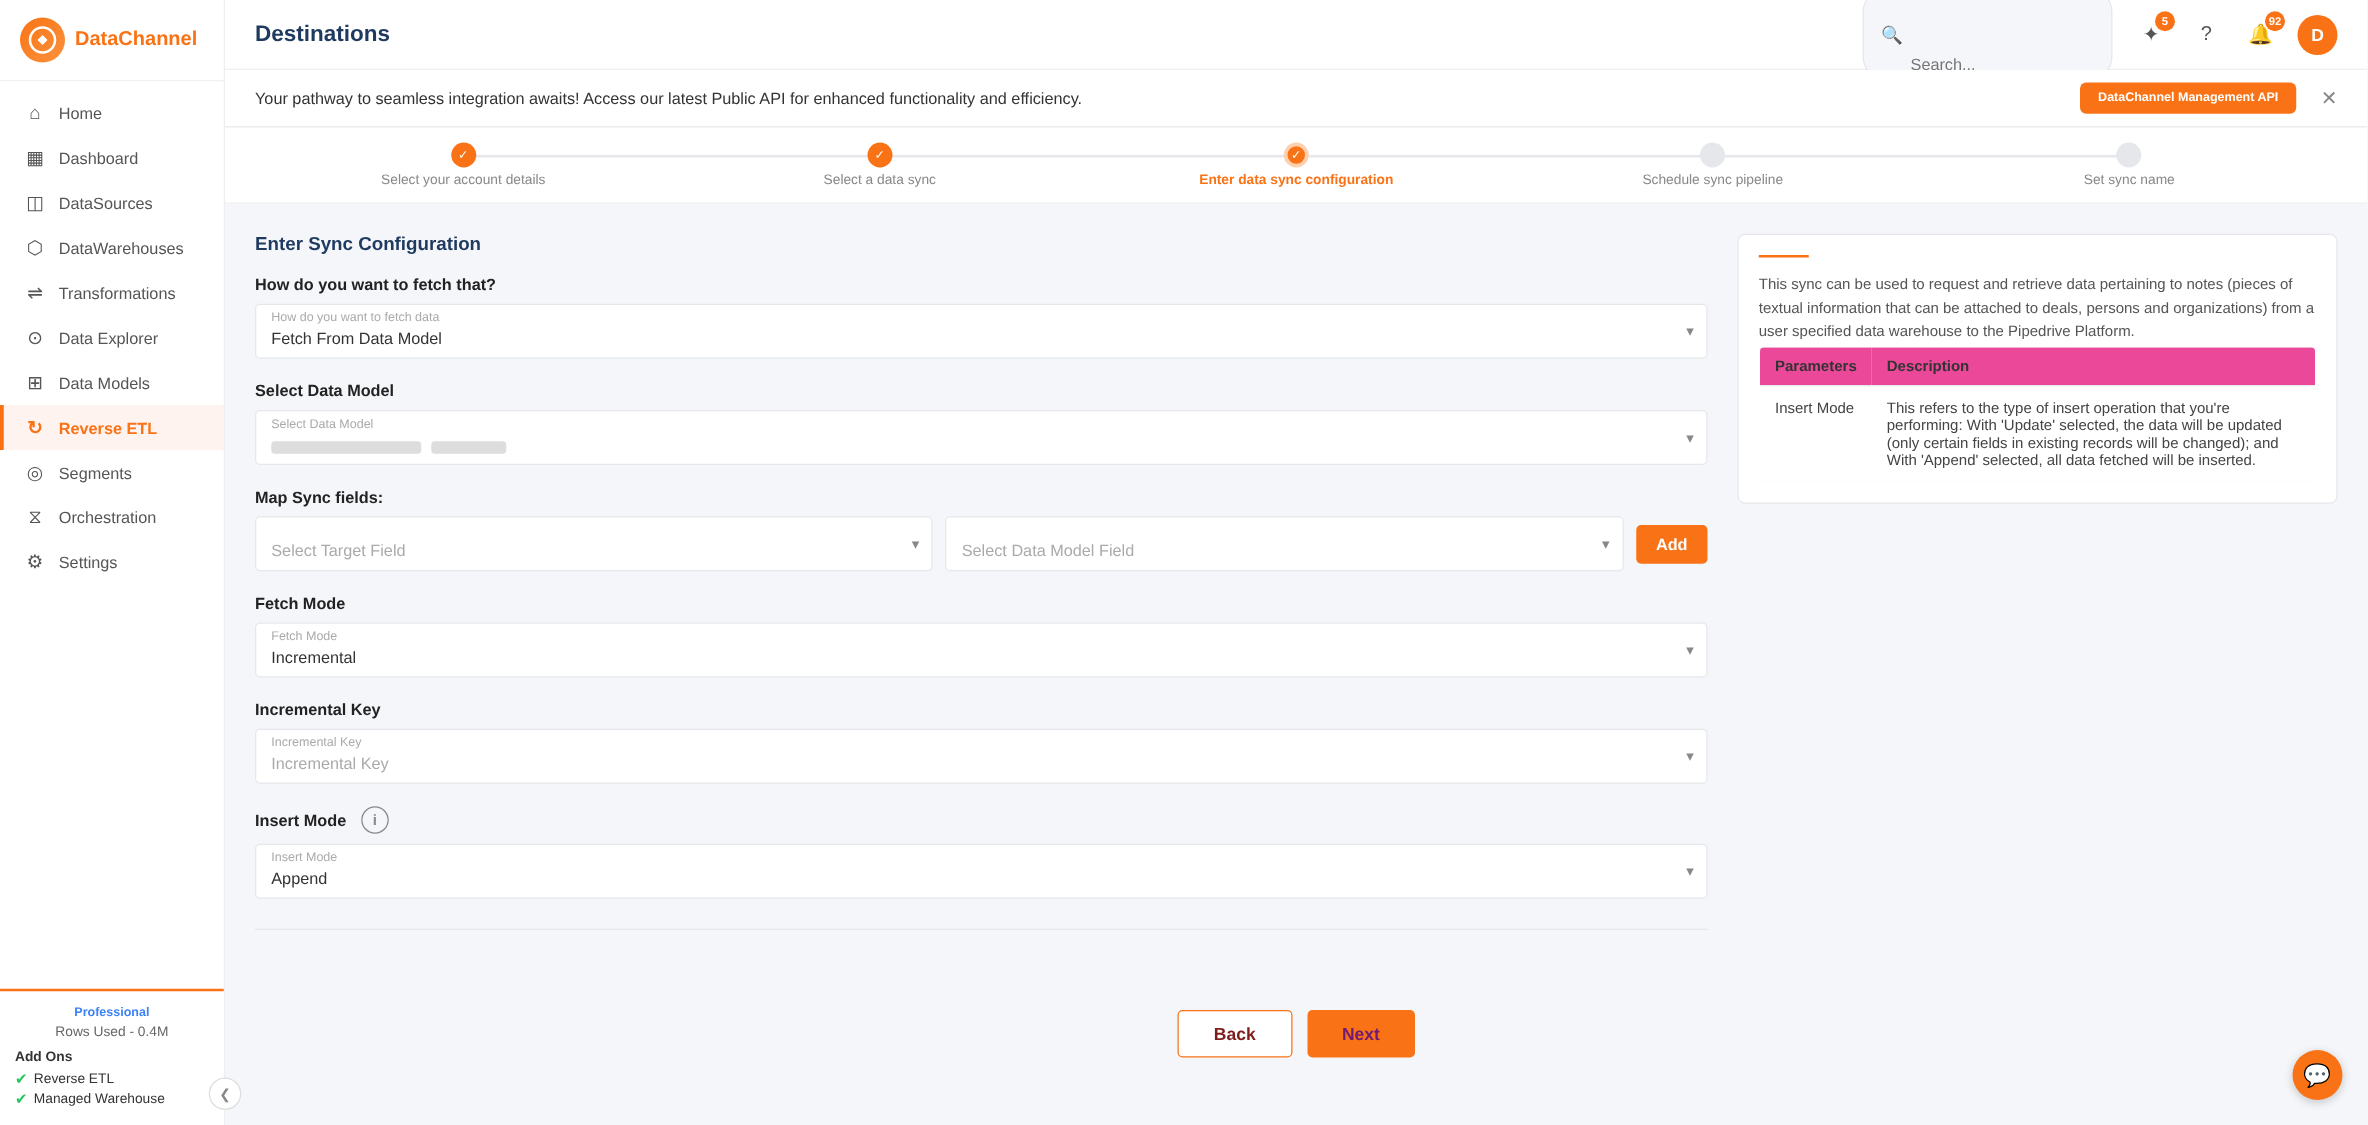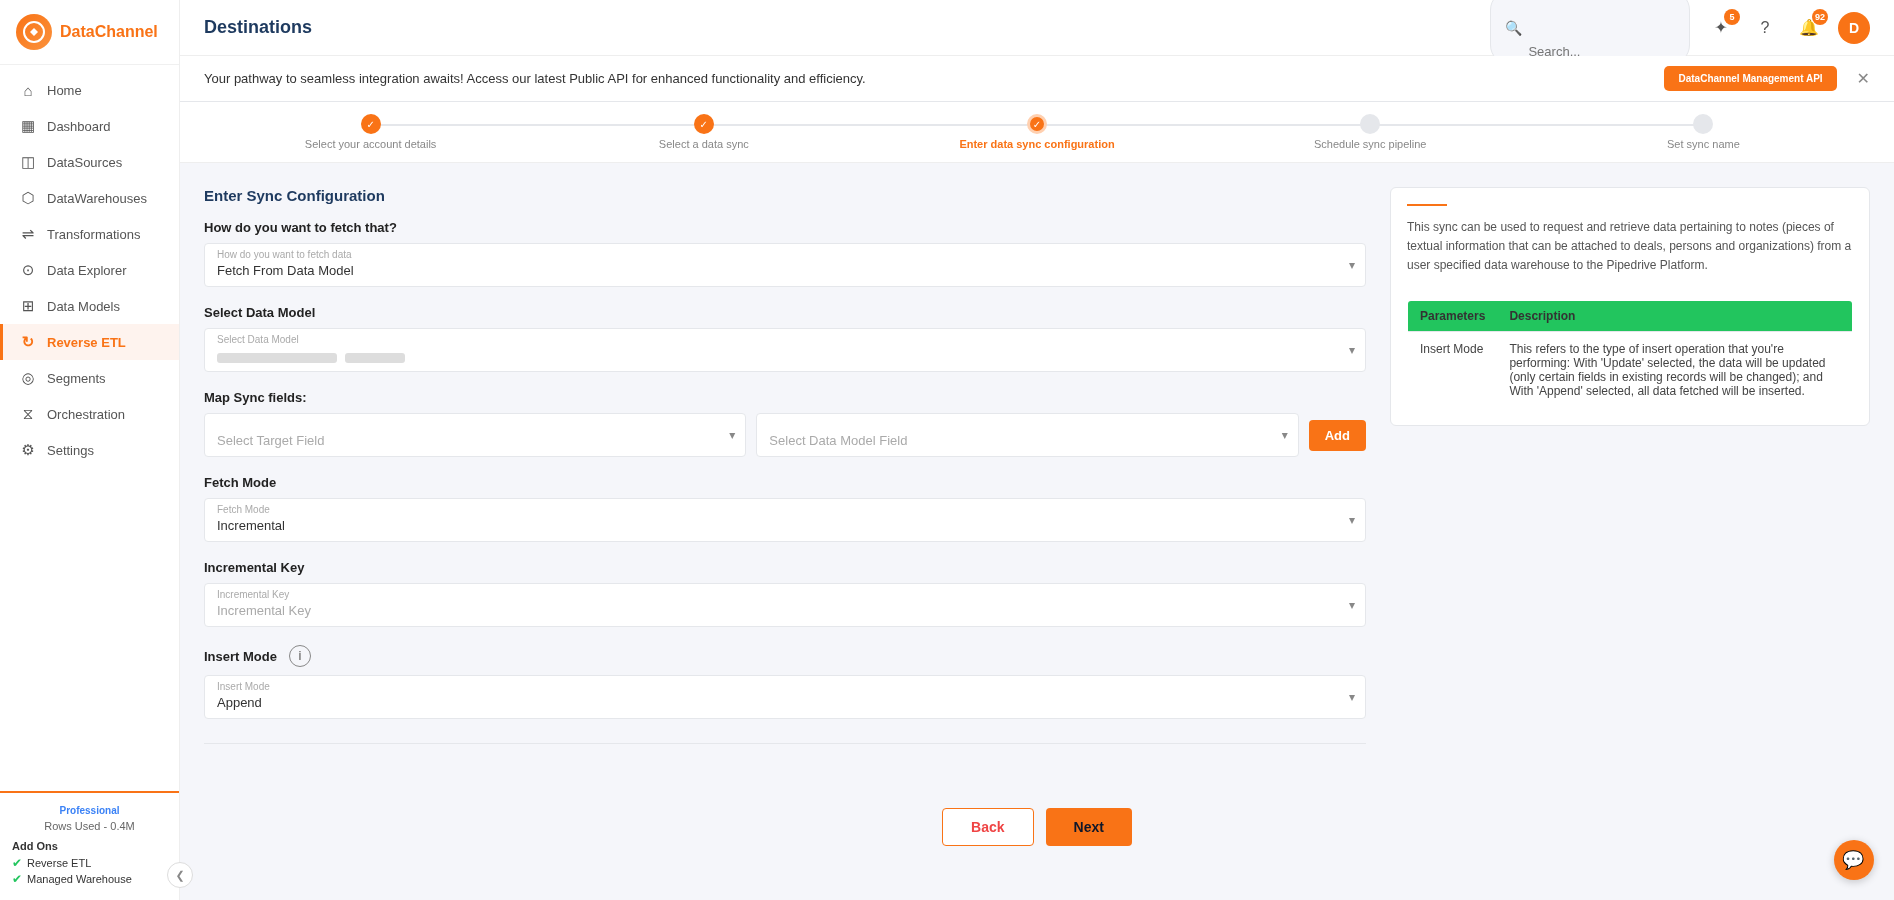--- a/index.html
+++ b/index.html
@@ -223,46 +223,46 @@
 
     
     .sync-description {
       background: #fff;
       border: 1px solid #e5e7eb;
       border-radius: 6px;
       padding: 16px;
     }
     .sync-desc-title { font-size: 14px; font-weight: 700; color: #1e3a5f; margin-bottom: 8px; }
     .sync-desc-line { width: 40px; height: 2px; background: #f97316; margin-bottom: 12px; }
-    .sync-desc-text { font-size: 12px; color: #555; line-height: 1.6; margin-bottom: 24px; }
+    .sync-desc-text { font-size: 12px; color: #555; line-height: 1.6; margin-bottom: 1px; }
 
     .params-table { width: 100%; border-collapse: collapse; border: 1px solid #e5e7eb; border-radius: 4px; overflow: hidden; }
     .params-table th {
-      background: #22c55e; padding: 8px 12px; text-align: left;
+      background: #ec4899; padding: 8px 12px; text-align: left;
       font-size: 12px; font-weight: 600; color: #333;
       border-bottom: 1px solid #e5e7eb;
     }
     .params-table td {
       padding: 10px 12px; font-size: 12px; color: #444;
       border-bottom: 1px solid #f0f0f0; vertical-align: top;
     }
     .params-table tr:last-child td { border-bottom: none; }
 
     
     .bottom-actions {
       display: flex; justify-content: center; gap: 12px;
       padding: 16px 24px;
     }
     .back-btn {
-      background: #fff; color: #ef4444; border: 1.5px solid #f97316;
+      background: #fff; color: #7f1d1d; border: 1.5px solid #f97316;
       padding: 10px 28px; border-radius: 4px; cursor: pointer;
       font-size: 14px; font-weight: 600;
     }
     .next-btn {
-      background: #f97316; color: #0f172a; border: none;
+      background: #f97316; color: #701a75; border: none;
       padding: 10px 28px; border-radius: 4px; cursor: pointer;
       font-size: 14px; font-weight: 600;
     }
 
     
     .chat-fab {
       position: fixed; bottom: 20px; right: 20px;
       width: 40px; height: 40px; border-radius: 50%;
       background: #f97316; color: white;
       display: flex; align-items: center; justify-content: center;

